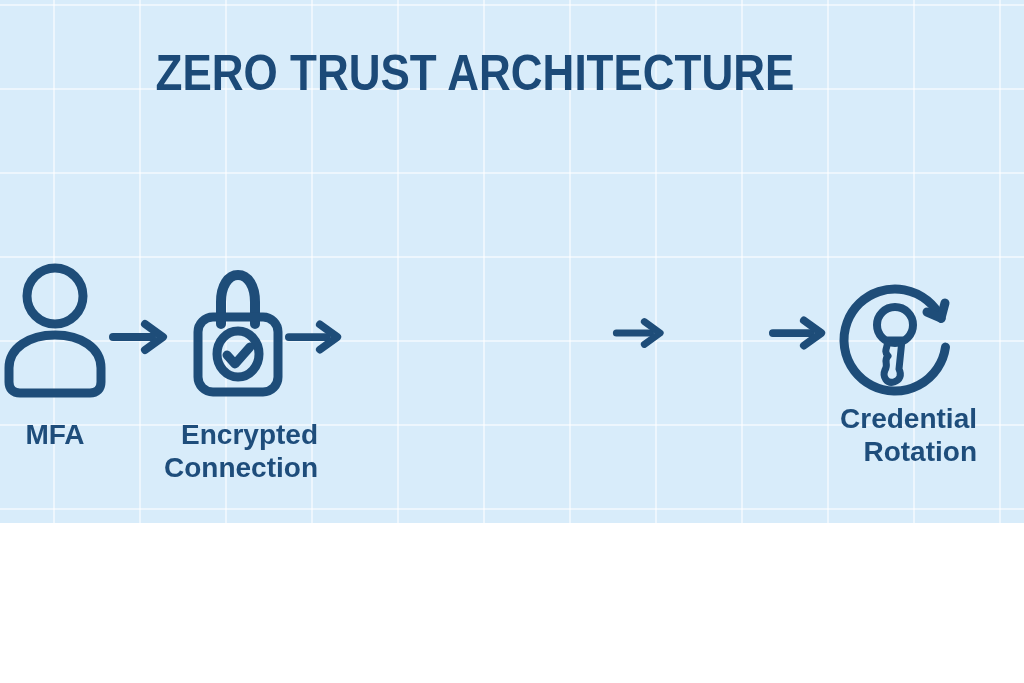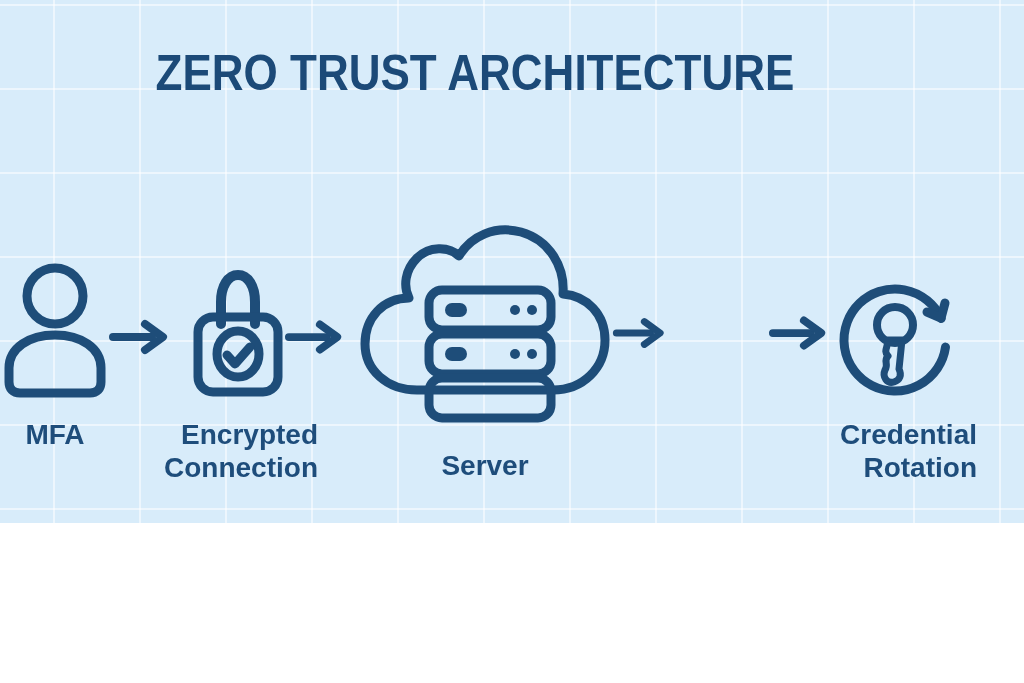--- a/index.html
+++ b/index.html
@@ -39,21 +39,21 @@
   }
   .node-mfa        {left:-15px;top:263px;width:140px;}
   .node-mfa .label {margin-top:20px;}
   .node-lock       {left:158px;top:262px;width:160px;}
   .node-lock .label{margin-top:21px;}
   .node-cloud      {left:345px;top:210px;width:280px;}
   .node-cloud .label{margin-top:17px;}
   .node-clip       {left:651px;top:268px;width:130px;}
   .node-clip .label{margin-top:24px;}
   .node-key        {left:817px;top:276px;width:160px;}
-  .node-key .label {margin-top:16px;}
+  .node-key .label {}
   .arrow{position:absolute;}
   .arrow-1{left:108px;top:317px;width:64px;height:40px;}
   .arrow-2{left:284px;top:317px;width:62px;height:40px;}
   .arrow-3{left:612px;top:313px;width:56px;height:40px;}
   .arrow-4{left:768px;top:313px;width:62px;height:40px;}
   .stroke{stroke:#1e4d79;fill:none;stroke-linecap:round;stroke-linejoin:round;}
 </style>
 </head>
 <body>
 
@@ -82,39 +82,20 @@
       <path class="stroke" stroke-width="9" d="M 34 93 L 42 102 L 57 85"></path>
     </svg>
     <div class="label">Encrypted Connection</div>
   </div>
 
   <svg class="arrow arrow-2" viewBox="0 0 64 40">
     <path class="stroke" stroke-width="8" d="M 5 20 L 44 20"></path>
     <path class="stroke" stroke-width="8" d="M 37 7 L 55 20 L 37 33"></path>
   </svg>
 
-  <div class="node node-cloud">
-    <svg width="260" height="222" viewBox="0 0 260 222">
-      <path class="stroke" fill="#f2fafe" stroke-width="9" d="M 62 180 L 198 180 C 228 180 250 158 250 130 C 250 104 232 86 208 84 C 210 56 194 30 166 22 C 140 15 116 26 104 46 C 94 36 74 36 62 48 C 50 60 48 76 54 88 C 28 88 10 108 10 134 C 10 160 32 180 62 180 Z"></path>
-      <g>
-        <rect class="stroke" x="74" y="80" width="122" height="40" rx="13" fill="#8ccaf3" stroke-width="9"></rect>
-        <rect x="90" y="93" width="22" height="14" rx="7" fill="#1e4d79"></rect>
-        <circle cx="160" cy="100" r="5" fill="#1e4d79"></circle>
-        <circle cx="177" cy="100" r="5" fill="#1e4d79"></circle>
-      </g>
-      <g>
-        <rect class="stroke" x="74" y="124" width="122" height="40" rx="13" fill="#8ccaf3" stroke-width="9"></rect>
-        <rect x="90" y="137" width="22" height="14" rx="7" fill="#1e4d79"></rect>
-        <circle cx="160" cy="144" r="5" fill="#1e4d79"></circle>
-        <circle cx="177" cy="144" r="5" fill="#1e4d79"></circle>
-      </g>
-      <rect class="stroke" x="74" y="168" width="122" height="40" rx="13" fill="#7fc3f1" stroke-width="9"></rect>
-    </svg>
-    <div class="label">Server</div>
-  </div>
 
   <svg class="arrow arrow-3" viewBox="0 0 64 40">
     <path class="stroke" stroke-width="8" d="M 5 20 L 44 20"></path>
     <path class="stroke" stroke-width="8" d="M 37 7 L 55 20 L 37 33"></path>
   </svg>
 
 
   <svg class="arrow arrow-4" viewBox="0 0 64 40">
     <path class="stroke" stroke-width="8" d="M 5 20 L 44 20"></path>
     <path class="stroke" stroke-width="8" d="M 37 7 L 55 20 L 37 33"></path>

